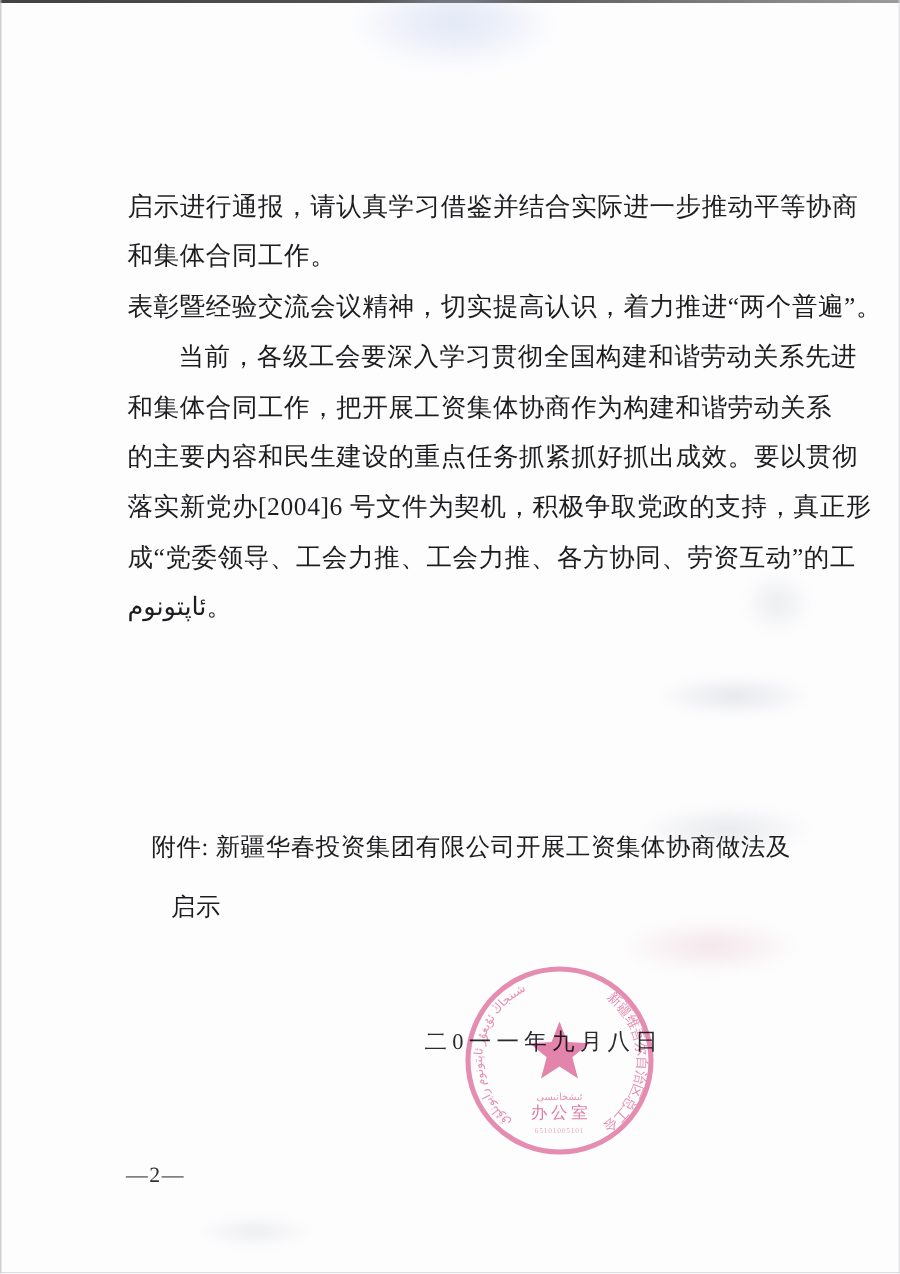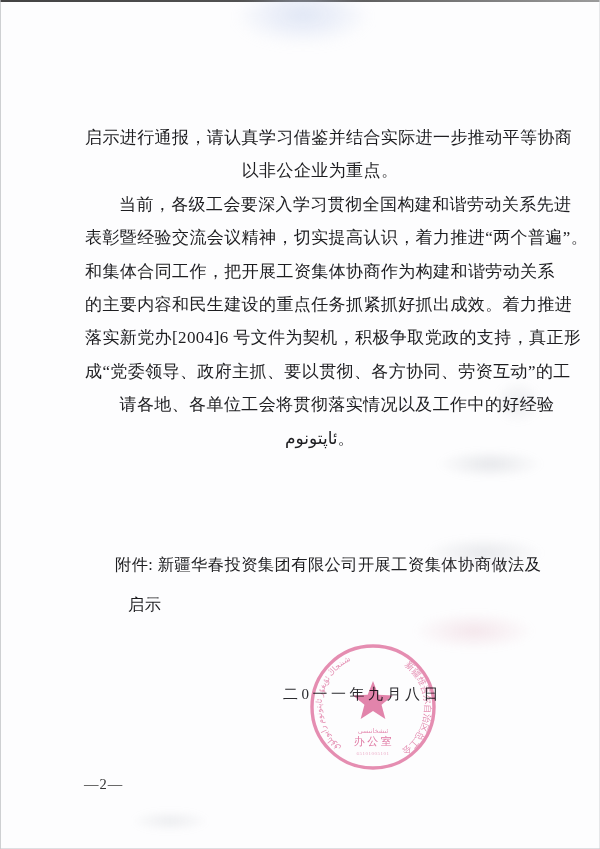--- a/index.html
+++ b/index.html
@@ -17,25 +17,25 @@
   .scan-edge-left   { position:absolute; left:0; top:0; width:1px; height:849px; background:#b9bcbf; opacity:.7; }
   .scan-edge-right  { position:absolute; right:0; top:0; width:1px; height:849px; background:#d7d9db; opacity:.6; }
   .scan-edge-bottom { position:absolute; left:0; bottom:0; width:600px; height:1px; background:#c9cccf; opacity:.6; }
 
   
   .body-text {
     position: absolute; left: 85px; top: 121px; width: 470px;
     font-size: 17px; line-height: 33.4px; letter-spacing: 0.4px;
     color: #1d1d20;
   }
-  .body-line { white-space: nowrap; text-align: center; }
+  .body-line { white-space: nowrap; }
   .body-line.indent { padding-left: 34px; }
 
   
-  .attachment { position: absolute; left: 115px; top: 545px; color: #1d1d20;
+  .attachment { position: absolute; left: 101px; top: 545px; color: #1d1d20;
                 font-size: 16.3px; line-height: 40px; letter-spacing: 0.4px; }
   .attachment .cont { padding-left: 13px; }
 
   
   .date-line {
     position: absolute; left: 283px; top: 685px;
     font-size: 15px; letter-spacing: 3.5px; color: #2a2a2e; white-space: nowrap; text-align: center;
   }
 
   
@@ -81,28 +81,27 @@
 
 <div class="smudge smudge-blue"></div>
 <div class="smudge smudge-gray-a"></div>
 <div class="smudge smudge-gray-b"></div>
 <div class="smudge smudge-pink-c"></div>
 <div class="smudge smudge-gray-d"></div>
 <div class="smudge smudge-gray-e"></div>
 
 <div class="body-text">
   <div class="body-line">启示进行通报，请认真学习借鉴并结合实际进一步推动平等协商</div>
-  <div class="body-line">以非公企业为重点。</div>
+  <div class="body-line">和集体合同工作。</div>
+  <div class="body-line">表彰暨经验交流会议精神，切实提高认识，着力推进“两个普遍”。</div>
   <div class="body-line indent">当前，各级工会要深入学习贯彻全国构建和谐劳动关系先进</div>
-  <div class="body-line">表彰暨经验交流会议精神，切实提高认识，着力推进“两个普遍”。</div>
   <div class="body-line">和集体合同工作，把开展工资集体协商作为构建和谐劳动关系</div>
-  <div class="body-line">的主要内容和民生建设的重点任务抓紧抓好抓出成效。着力推进</div>
+  <div class="body-line">的主要内容和民生建设的重点任务抓紧抓好抓出成效。要以贯彻</div>
   <div class="body-line">落实新党办[2004]6 号文件为契机，积极争取党政的支持，真正形</div>
-  <div class="body-line">成“党委领导、政府主抓、要以贯彻、各方协同、劳资互动”的工</div>
-  <div class="body-line indent">请各地、各单位工会将贯彻落实情况以及工作中的好经验</div>
+  <div class="body-line">成“党委领导、工会力推、工会力推、各方协同、劳资互动”的工</div>
   <div class="body-line">ئاپتونوم。</div>
 </div>
 
 <div class="attachment">
   <div>附件: 新疆华春投资集团有限公司开展工资集体协商做法及</div>
   <div class="cont">启示</div>
 </div>
 
 <div class="date-line">二0一一年九月八日</div>
 

